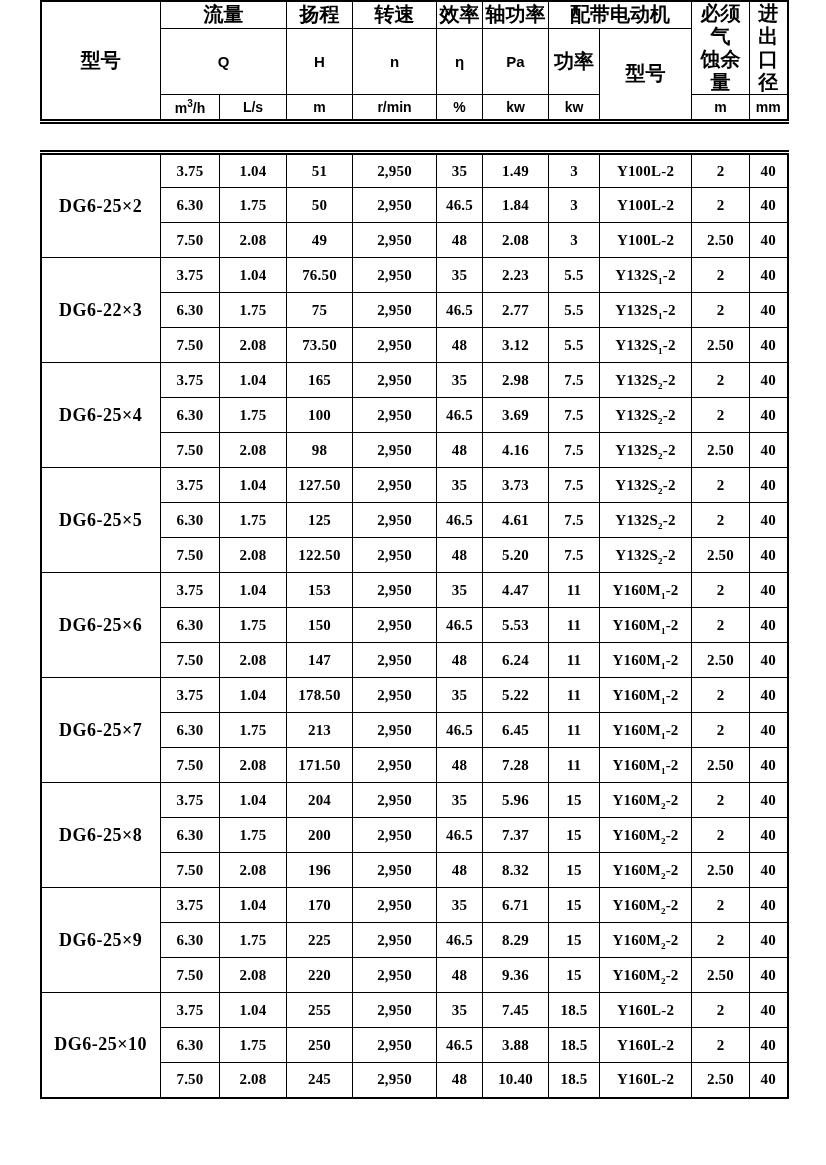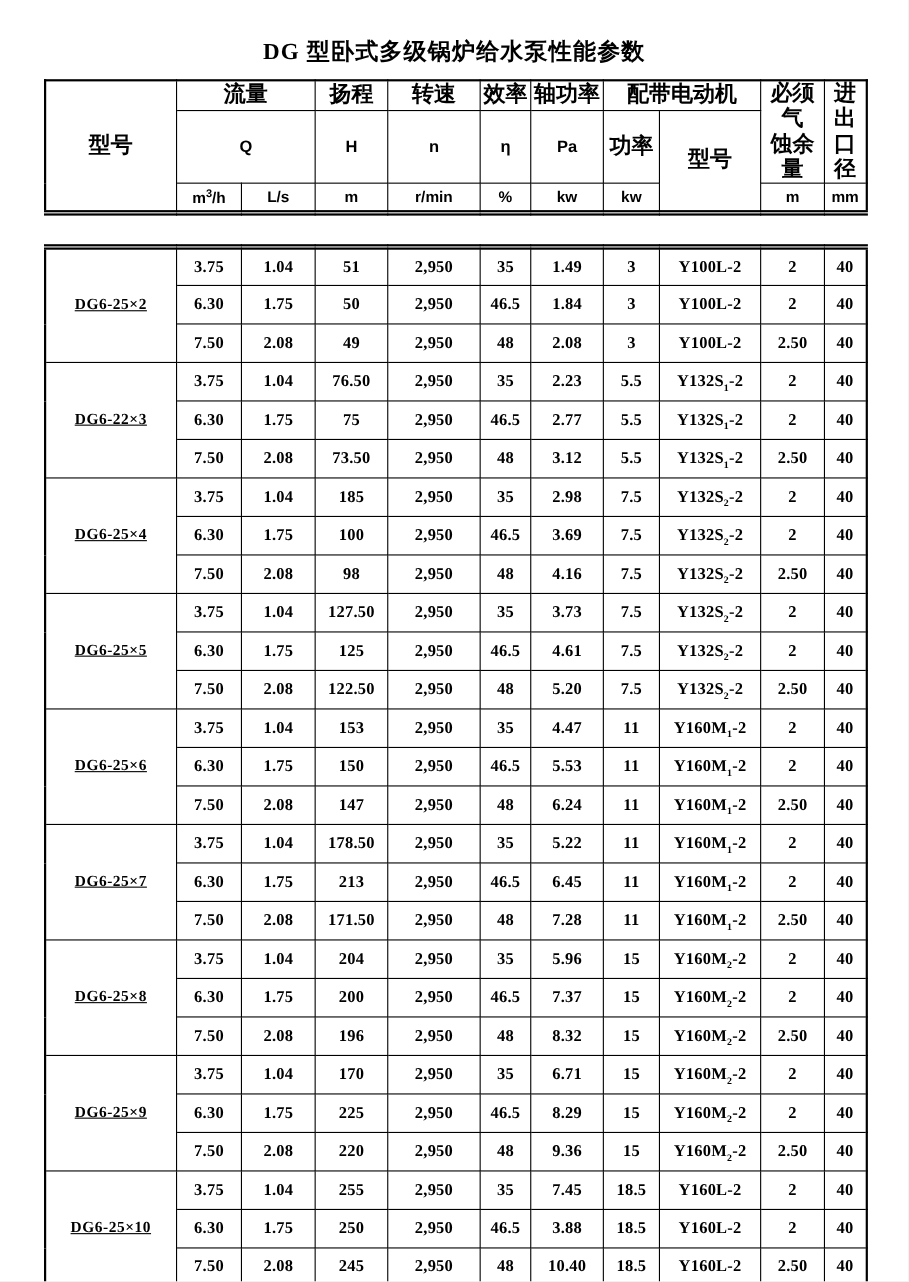--- a/index.html
+++ b/index.html
@@ -67,37 +67,35 @@
     text-align: center;
     vertical-align: middle;
     font-family: "Liberation Serif", serif;
     font-weight: bold;
     font-size: 15px;
     height: 35px;
     padding: 0;
     letter-spacing: 0.2px;
   }
   .body-table td.model-cell {
-    font-size: 14px;
+    font-size: 18px;
     letter-spacing: 0.5px;
-    text-decoration: underline;
   }
   .body-table sub.msub {
     font-size: 9px;
     vertical-align: sub;
     line-height: 0;
   }
 </style>
 </head>
 <body>
 
 <div class="page">
   <div class="content">
 
-    <div class="doc-title">DG 型卧式多级锅炉给水泵性能参数</div>
 
     <table class="header-table">
       <colgroup>
         <col class="c-model">
           <col class="c-q1">
           <col class="c-q2">
           <col class="c-head">
         <col class="c-speed">
           <col class="c-eff">
           <col class="c-pa">
@@ -235,21 +233,21 @@
             <td>3.12</td>
             <td>5.5</td>
             <td><span>Y132S</span><sub class="msub">1</sub><span>-2</span></td>
             <td>2.50</td>
             <td>40</td>
           </tr>
           <tr>
             <td rowspan="3" class="model-cell">DG6-25×4</td>
             <td>3.75</td>
             <td>1.04</td>
-            <td>185</td>
+            <td>165</td>
             <td>2,950</td>
             <td>35</td>
             <td>2.98</td>
             <td>7.5</td>
             <td><span>Y132S</span><sub class="msub">2</sub><span>-2</span></td>
             <td>2</td>
             <td>40</td>
           </tr>
           <tr>
             <td>6.30</td>

